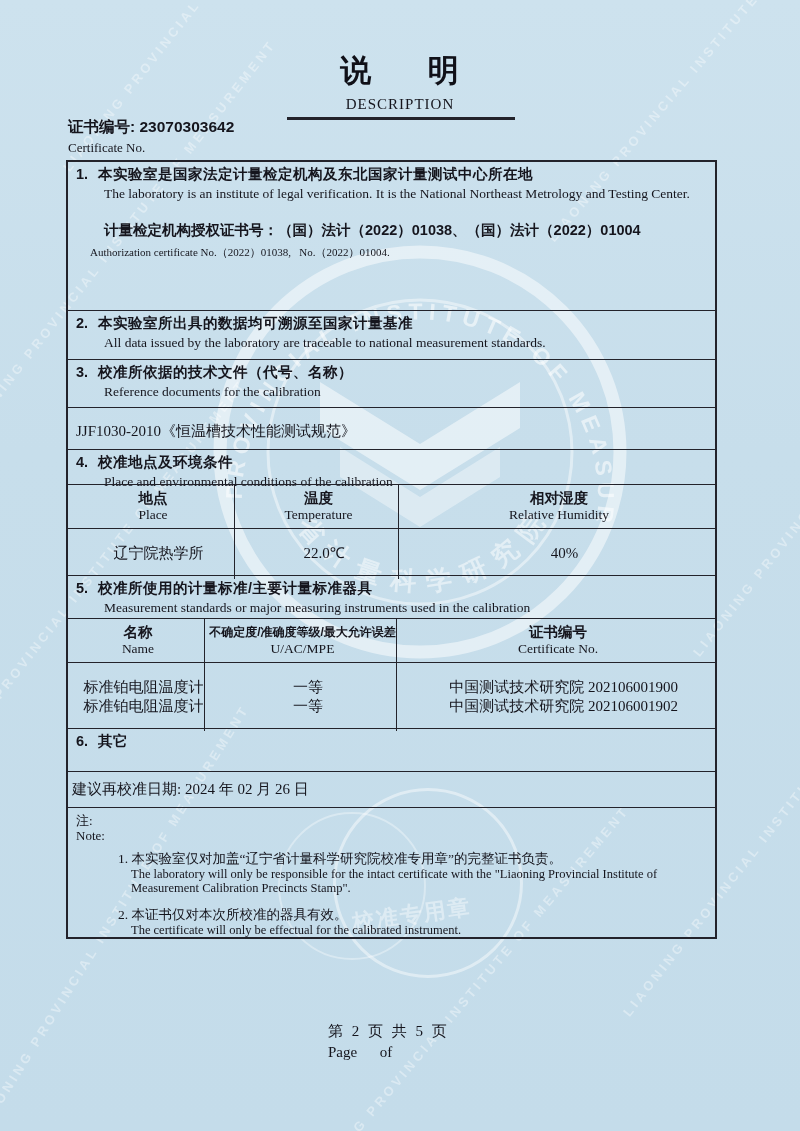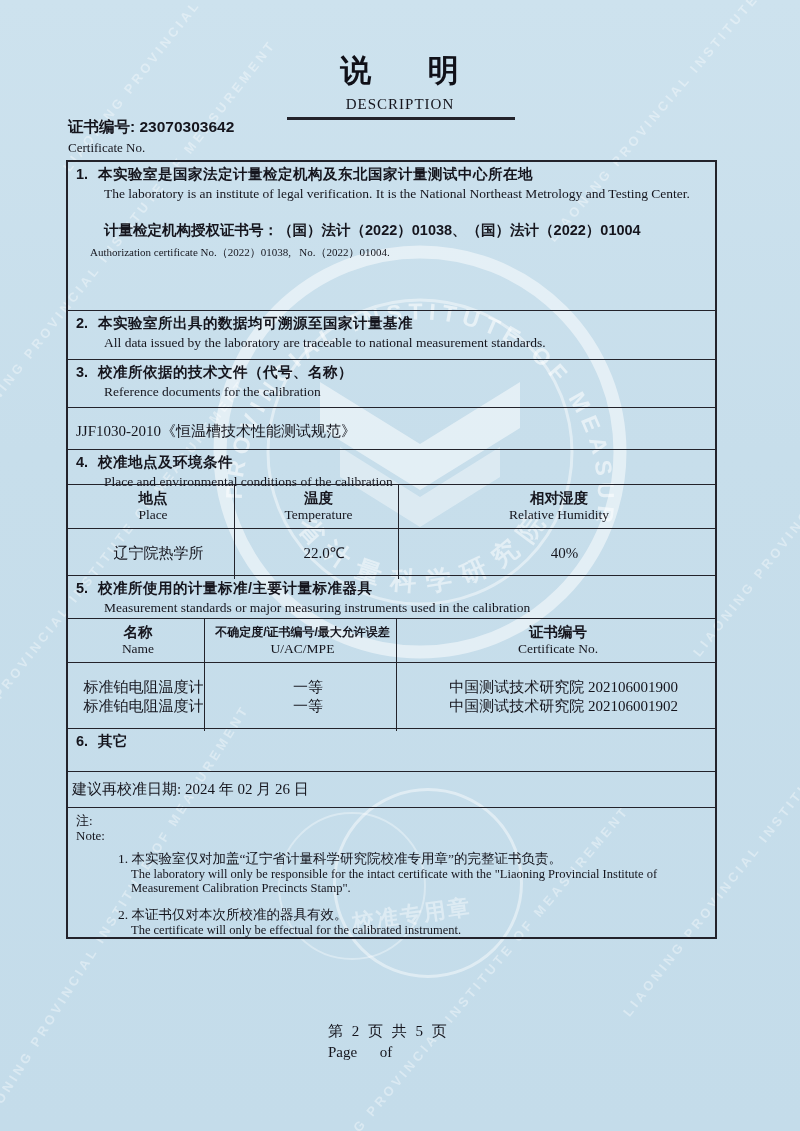--- a/index.html
+++ b/index.html
@@ -207,21 +207,21 @@
           <span class="sec-zh">校准所使用的计量标准/主要计量标准器具</span>
         </div>
         <div class="sec-en">Measurement standards or major measuring instruments used in the calibration</div>
         <div class="inner-table" style="height:109px;">
           <div class="grid g5 hdr-row">
             <div class="cell rb">
               <div class="h-zh">名称</div>
               <div class="h-en">Name</div>
             </div>
             <div class="cell rb">
-              <div class="h-zh small">不确定度/证书编号/最大允许误差</div>
+              <div class="h-zh small">不确定度/准确度等级/最大允许误差</div>
               <div class="h-en">U/AC/MPE</div>
             </div>
             <div class="cell">
               <div class="h-zh">证书编号</div>
               <div class="h-en">Certificate No.</div>
             </div>
           </div>
           <div class="grid g5 data-row" style="height:68px;">
             <div class="cell rb">
               <span class="data-line">标准铂电阻温度计</span>

